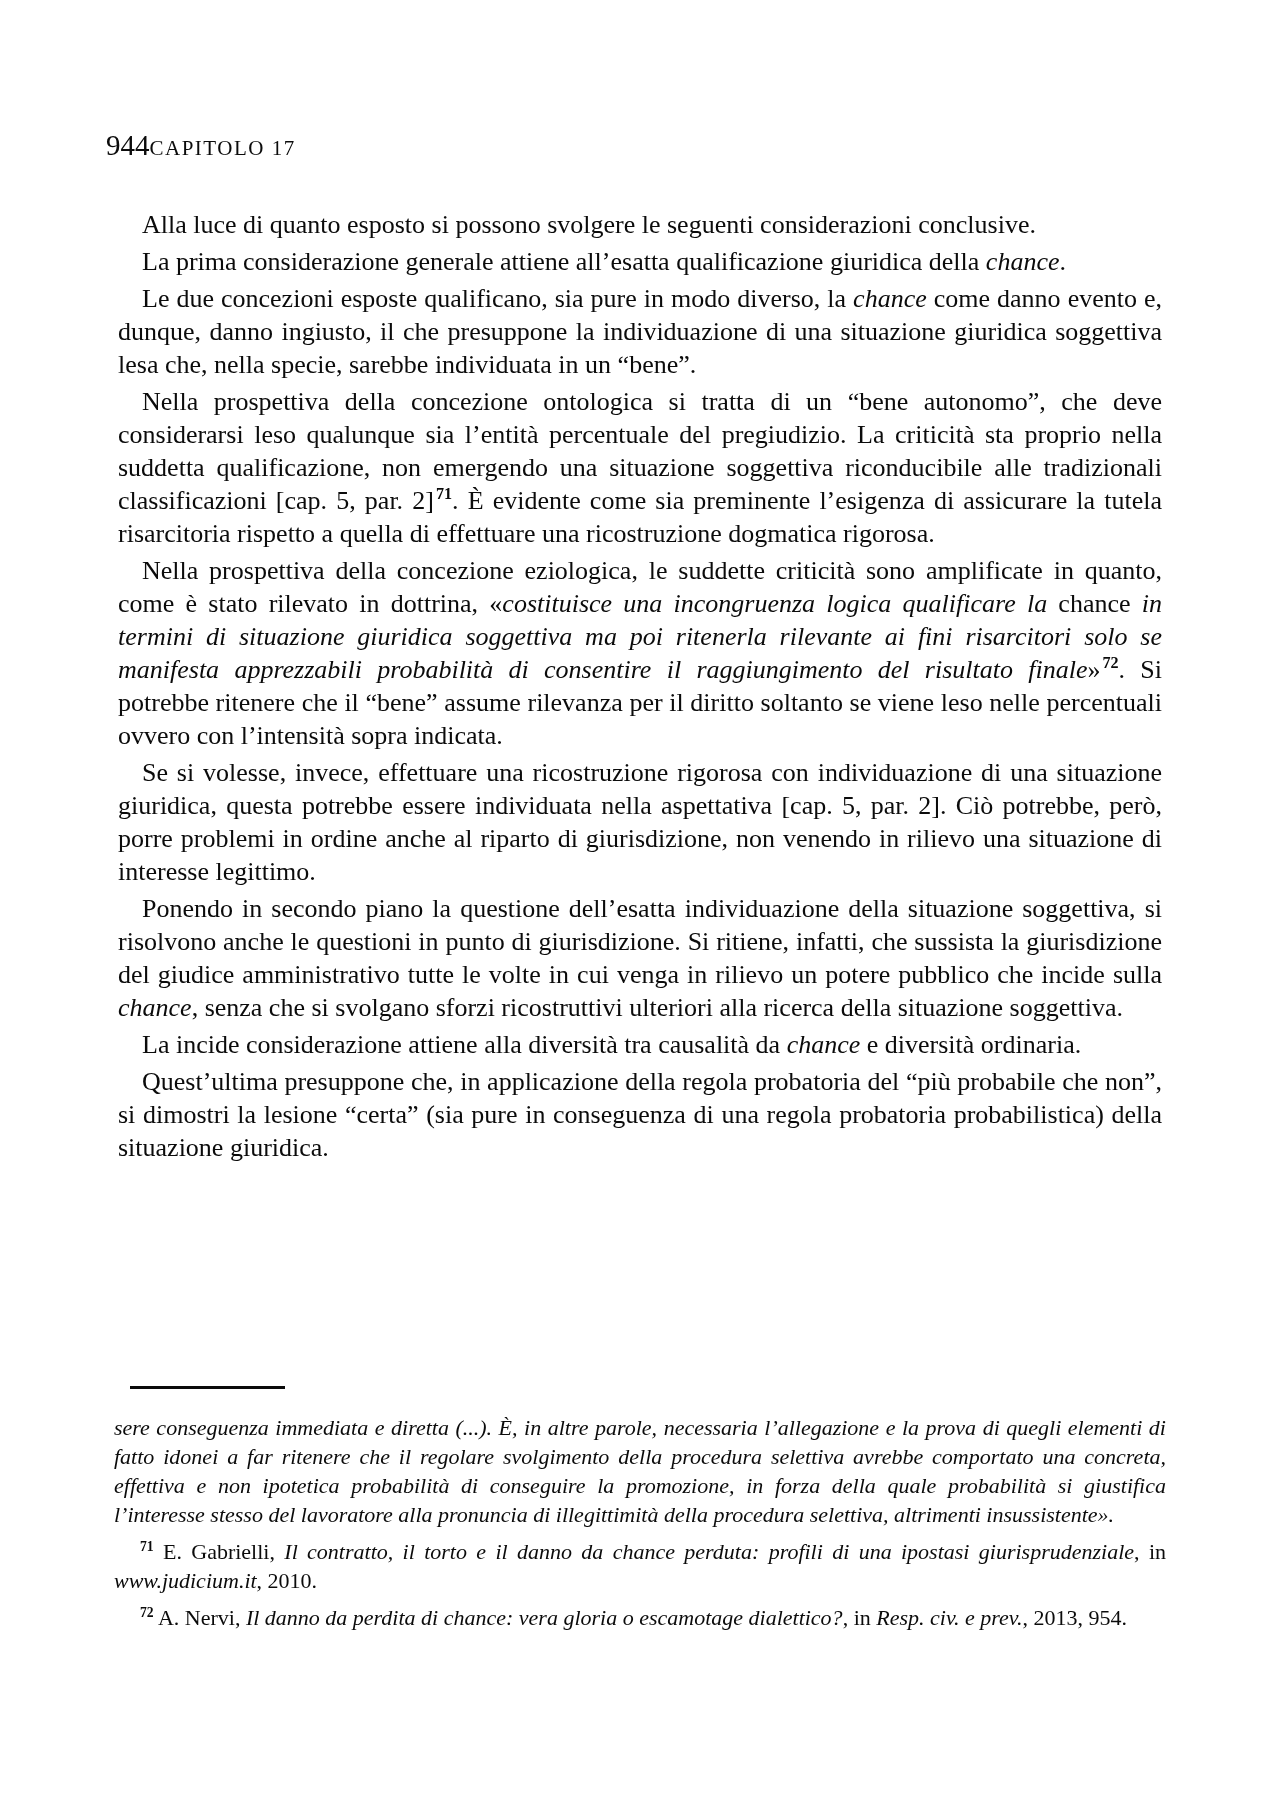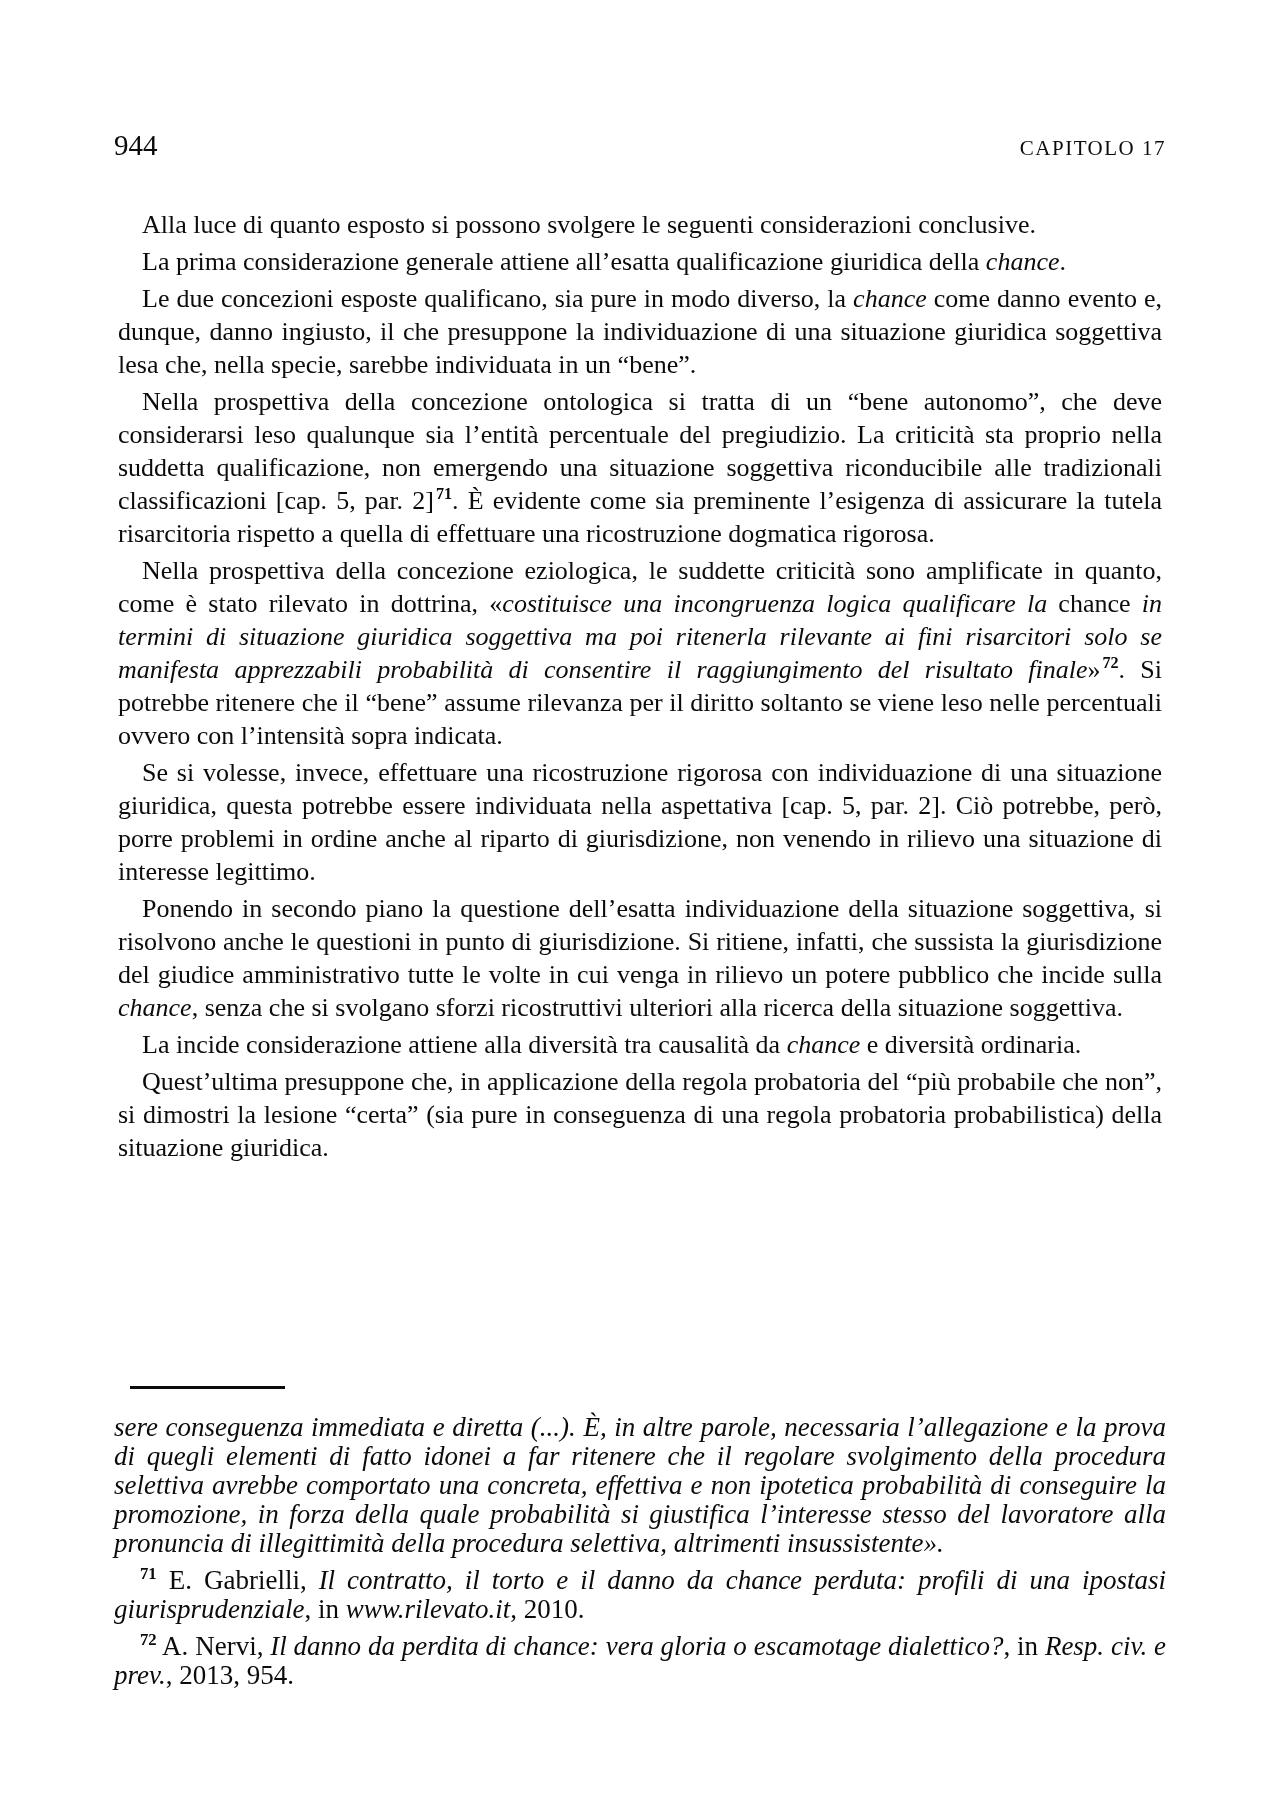--- a/index.html
+++ b/index.html
@@ -16,24 +16,23 @@
   .page {
     position: relative;
     width: 1280px;
     height: 1806px;
     background: #ffffff;
     overflow: hidden;
   }
   .running-head {
     position: absolute;
     top: 130px;
-    left: 114px;
+    left: 106px;
     width: 1052px;
     display: flex;
-    justify-content: space-between;
     align-items: baseline;
   }
   .page-num {
     font-size: 29px;
     line-height: 30px;
   }
   .chapter {
     font-size: 21px;
     letter-spacing: 1.5px;
     line-height: 30px;
@@ -60,21 +59,21 @@
   }
   .fn-rule {
     width: 155px;
     height: 0;
     border-top: 3px solid #0b0b0b;
     margin-left: 16px;
     margin-bottom: 24px;
   }
   .fn {
     margin: 0 0 8px 0;
-    font-size: 27px;
+    font-size: 22px;
     line-height: 29px;
     text-align: justify;
     text-indent: 0;
     hyphens: auto;
   }
   .fn.fn-indent {
     text-indent: 24px;
   }
   .seg-n { font-style: normal; }
   .seg-i { font-style: italic; }
@@ -107,18 +106,18 @@
       <p class="para"><span class="seg-n">Ponendo in secondo piano la questione dell’esatta individuazione della situazione soggettiva, si risolvono anche le questioni in punto di giurisdizione. Si ritiene, infatti, che sussista la giurisdizione del giudice amministrativo tutte le volte in cui venga in rilievo un potere pubblico che incide sulla </span><span class="seg-i">chance</span><span class="seg-n">, senza che si svolgano sforzi ricostruttivi ulteriori alla ricerca della situazione soggettiva.</span></p>
       <p class="para"><span class="seg-n">La incide considerazione attiene alla diversità tra causalità da </span><span class="seg-i">chance</span><span class="seg-n"> e diversità ordinaria.</span></p>
       <p class="para"><span class="seg-n">Quest’ultima presuppone che, in applicazione della regola probatoria del “più probabile che non”, si dimostri la lesione “certa” (sia pure in conseguenza di una regola probatoria probabilistica) della situazione giuridica.</span></p>
     </main>
 
   <footer class="footnotes">
     <div class="fn-rule"></div>
     <div class="fn-list">
 
     <p class="fn"><span class="seg-i">sere conseguenza immediata e diretta (...). È, in altre parole, necessaria l’allegazione e la prova di quegli elementi di fatto idonei a far ritenere che il regolare svolgimento della procedura selettiva avrebbe comportato una concreta, effettiva e non ipotetica probabilità di conseguire la promozione, in forza della quale probabilità si giustifica l’interesse stesso del lavoratore alla pronuncia di illegittimità della procedura selettiva, altrimenti insussistente».</span></p>
-        <p class="fn fn-indent"><span class="seg-sup">71</span><span class="seg-n"> E. Gabrielli, </span><span class="seg-i">Il contratto, il torto e il danno da chance perduta: profili di una ipostasi giurisprudenziale</span><span class="seg-n">, in </span><span class="seg-i">www.rilevato.it</span><span class="seg-n">, 2010.</span></p>
+        <p class="fn fn-indent"><span class="seg-sup">71</span><span class="seg-n"> E. Gabrielli, </span><span class="seg-i">Il contratto, il torto e il danno da chance perduta: profili di una ipostasi giurisprudenziale</span><span class="seg-n">, in </span><span class="seg-i">www.judicium.it</span><span class="seg-n">, 2010.</span></p>
         <p class="fn fn-indent"><span class="seg-sup">72</span><span class="seg-n"> A. Nervi, </span><span class="seg-i">Il danno da perdita di chance: vera gloria o escamotage dialettico?</span><span class="seg-n">, in </span><span class="seg-i">Resp. civ. e prev.</span><span class="seg-n">, 2013, 954.</span></p>
       </div>
   </footer>
 
 </div>
 
 </body></html>

